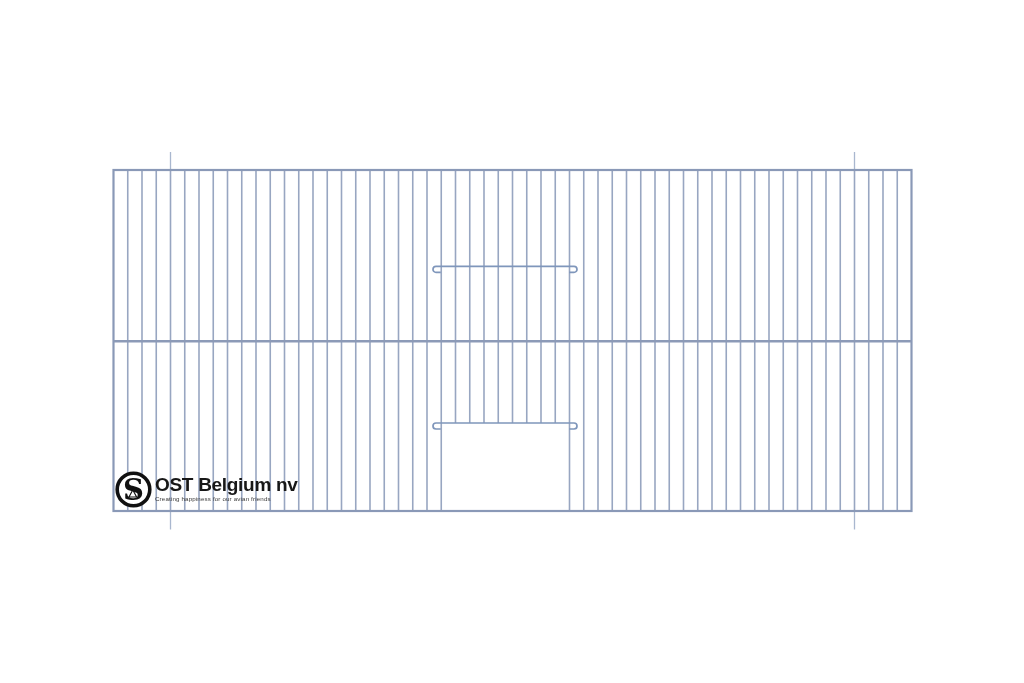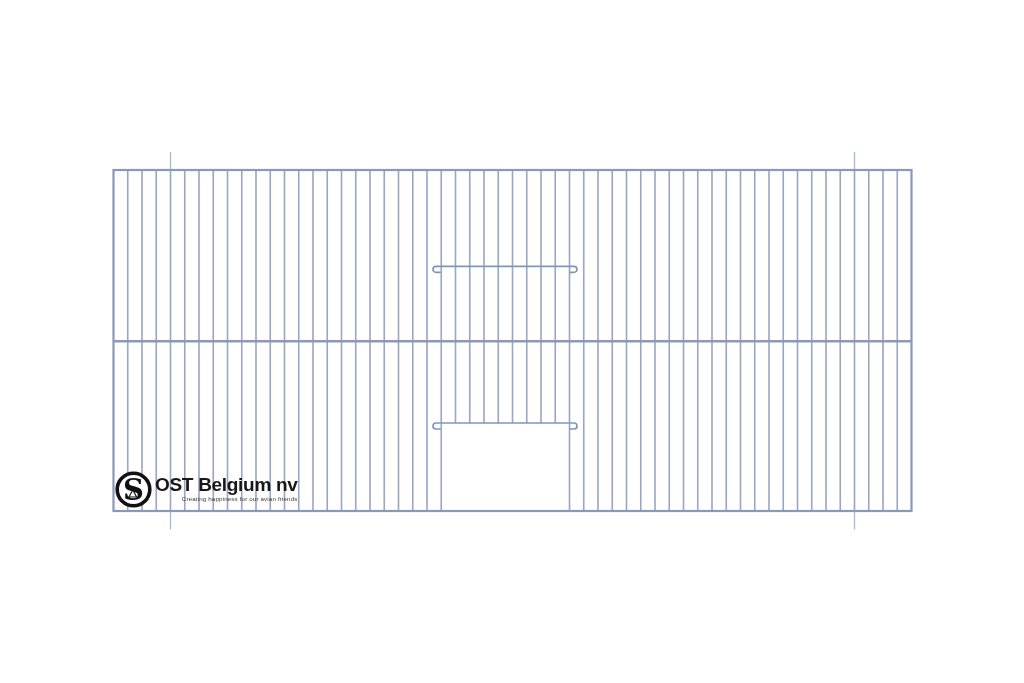--- a/index.html
+++ b/index.html
@@ -32,21 +32,20 @@
     z-index: 2;
   }
   .logo-mark {
     width: 39px;
     height: 39px;
     flex: 0 0 auto;
   }
   .logo-text {
     margin-left: 2px;
     padding-top: 5px;
-    text-align: right;
   }
   .logo-title {
     font-family: "Liberation Sans", sans-serif;
     font-weight: bold;
     font-size: 19px;
     line-height: 19px;
     letter-spacing: -0.3px;
     color: #171717;
     white-space: nowrap;
   }

